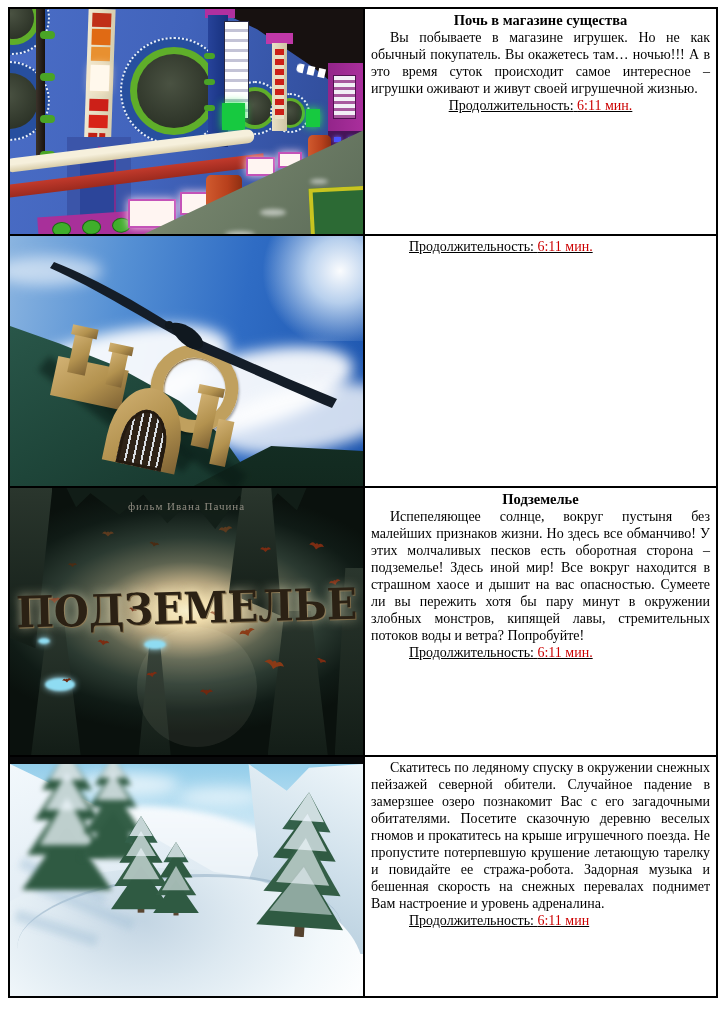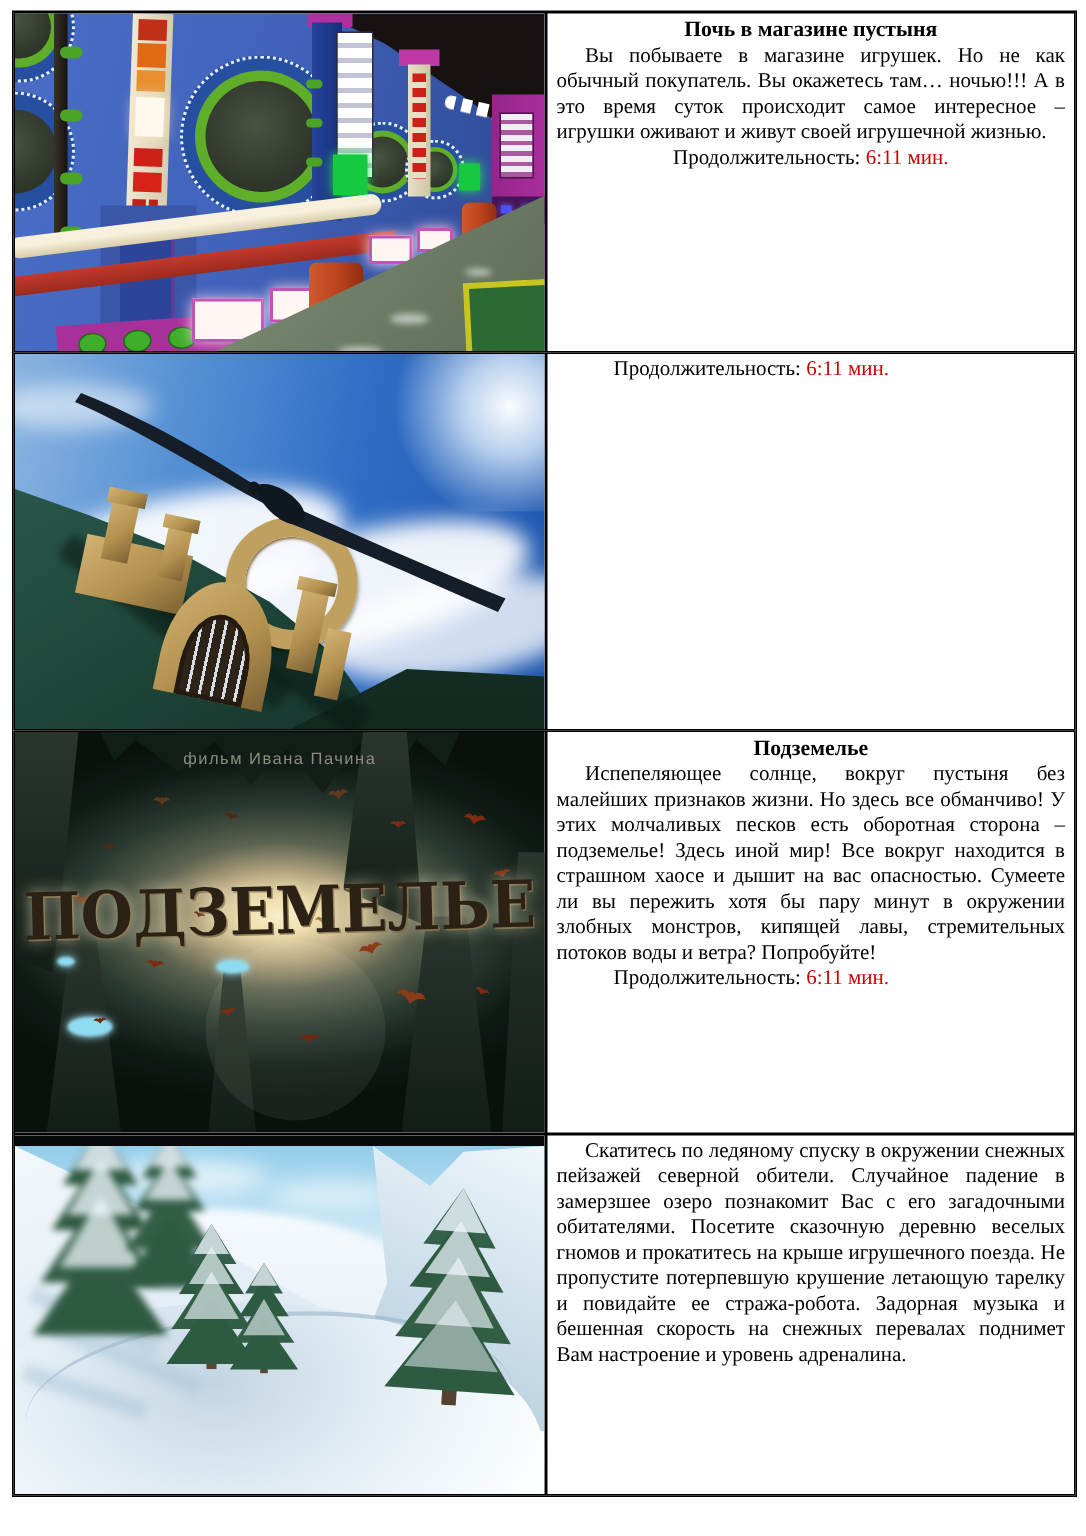--- a/index.html
+++ b/index.html
@@ -6,21 +6,21 @@
   .page{position:relative;width:724px;height:1024px;background:#ffffff;overflow:hidden;
         font-family:"Liberation Serif",serif;color:#000;}
   .catalog{position:absolute;left:8px;top:7px;width:708px;display:grid;
            grid-template-columns:355px 1fr;border:1px solid #000;}
   .cell{border:1px solid #000;box-sizing:border-box;}
   .img-cell{position:relative;overflow:hidden;padding:0;}
   .text-cell{padding:2px 6px 0 6px;font-size:14px;line-height:17px;}
   .r1{height:227px;} .r2{height:252px;} .r3{height:269px;} .r4{height:241px;}
   h3{margin:0;font-size:14.5px;font-weight:bold;text-align:center;line-height:18px;}
   p{margin:0;text-align:justify;text-indent:19px;}
-  p.dur{text-align:left;}
+  p.dur{text-align:left;text-decoration:underline;}
   p.dur.center{text-align:center;text-indent:0;}
   .red{color:#cc0000;}
   .abs{position:absolute;}
 
   
   .ts{width:100%;height:100%;background:linear-gradient(103deg,#4a6dc6 0%,#4163bb 45%,#3553a4 75%,#2c4690 100%);}
   .ts-ceiling{left:0;top:0;width:100%;height:100%;background:#171110;
      clip-path:polygon(56% 0,100% 0,100% 44%,86% 26%,70% 9%,62% 3%);}
   .ts-lights{left:81%;top:27%;width:18%;height:9px;transform:rotate(13deg);
      background:repeating-linear-gradient(90deg,#fff 0 7px,rgba(255,255,255,0) 7px 11px);
@@ -86,21 +86,21 @@
   .gate-door::after{content:"";position:absolute;left:0;top:0;width:100%;height:100%;
      border-radius:inherit;border:3px solid #241a10;box-sizing:border-box;}
 
   
   .du{width:100%;height:100%;background:
      radial-gradient(ellipse 64% 46% at 50% 46%,#f8f0cd 0%,#eedaa9 10%,#b5a57f 24%,#5d6350 40%,#2b3a31 60%,#101b16 82%,#0a110d 100%);}
   .du-jag{left:16%;top:0;width:68%;height:24%;background:rgba(18,30,24,.92);
      clip-path:polygon(0 0,100% 0,96% 35%,88% 8%,80% 52%,72% 12%,62% 64%,52% 18%,42% 55%,32% 10%,22% 42%,10% 8%,4% 30%);}
   .du-rock{background:linear-gradient(#2a362d,#131d17);}
   .du-caption{left:0;top:12px;width:100%;text-align:center;
-     font-family:Liberation Sans, sans-serif;font-size:11px;letter-spacing:1px;color:#8f8b80;}
+     font-family:Liberation Serif, serif;font-size:11px;letter-spacing:1px;color:#8f8b80;}
   .du-title{left:0;top:96px;width:100%;text-align:center;
      font-family:"DejaVu Serif",serif;font-weight:bold;font-size:40px;color:#2b2114;
      letter-spacing:0px;transform:rotate(-1.5deg) scaleY(1.08);
      text-shadow:0 0 10px rgba(250,240,200,.7),1px 1px 0 rgba(110,88,52,.9);}
   .ice{background:#8fdcf2;filter:blur(1px);border-radius:50%;box-shadow:0 0 6px #aee8fa;}
   .flare{border-radius:50%;background:rgba(255,250,220,.07);}
 
   
   .sn{width:100%;height:100%;background:#08090a;}
   .sn-img{left:0;top:7px;right:0;bottom:0;overflow:hidden;
@@ -208,21 +208,21 @@
 
         <div class="abs ts-floor"></div>
         <div class="abs ts-refl" style="left:250px;top:200px;width:26px;height:7px"></div>
         <div class="abs ts-refl" style="left:300px;top:170px;width:18px;height:5px"></div>
         <div class="abs ts-refl" style="left:215px;top:222px;width:30px;height:6px"></div>
         <div class="abs ts-table"></div>
       </div>
     </div>
 
     <div class="cell text-cell r1">
-      <h3>Почь в магазине пустыня</h3>
+      <h3>Почь в магазине существа</h3>
       <p>Вы побываете в магазине игрушек. Но не как обычный покупатель. Вы окажетесь там… ночью!!! А в это время суток происходит самое интересное – игрушки оживают и живут своей игрушечной жизнью.</p>
       <p class="dur center"><span>Продолжительность:</span> <span class="red">6:11 мин.</span></p>
     </div>
 
     <div class="cell img-cell r2">
       <div class="dr abs" style="left:0;top:0">
         <div class="abs dr-sun"></div>
         <div class="abs cloud" style="left:-12%;top:40%;width:75%;height:34%;transform:rotate(-15deg)"></div>
         <div class="abs cloud" style="left:30%;top:48%;width:68%;height:30%;transform:rotate(-14deg)"></div>
         <div class="abs cloud" style="left:58%;top:60%;width:52%;height:26%;transform:rotate(-10deg);opacity:.85"></div>
@@ -368,16 +368,17 @@
               <polygon points="20,9 29,24 11,24" fill="#eaf3f9" opacity=".75"></polygon>
             <polygon points="20,19 31,38 9,38" fill="#eef6fb" opacity=".65"></polygon>
               <polygon points="20,31 33,50 7,50" fill="#eef6fb" opacity=".5"></polygon>
           </svg>
         </div>
       </div>
     </div>
 
     <div class="cell text-cell r4">
       <p>Скатитесь по ледяному спуску в окружении снежных пейзажей северной обители. Случайное падение в замерзшее озеро познакомит Вас с его загадочными обитателями. Посетите сказочную деревню веселых гномов и прокатитесь на крыше игрушечного поезда. Не пропустите потерпевшую крушение летающую тарелку и повидайте ее стража-робота. Задорная музыка и бешенная скорость на снежных перевалах поднимет Вам настроение и уровень адреналина.</p>
+      <p class="dur"><span style="margin-left:19px">Продолжительность:</span> <span class="red">6:11 мин</span></p>
     </div>
 
   </div>
 </div>
 
 </body></html>

